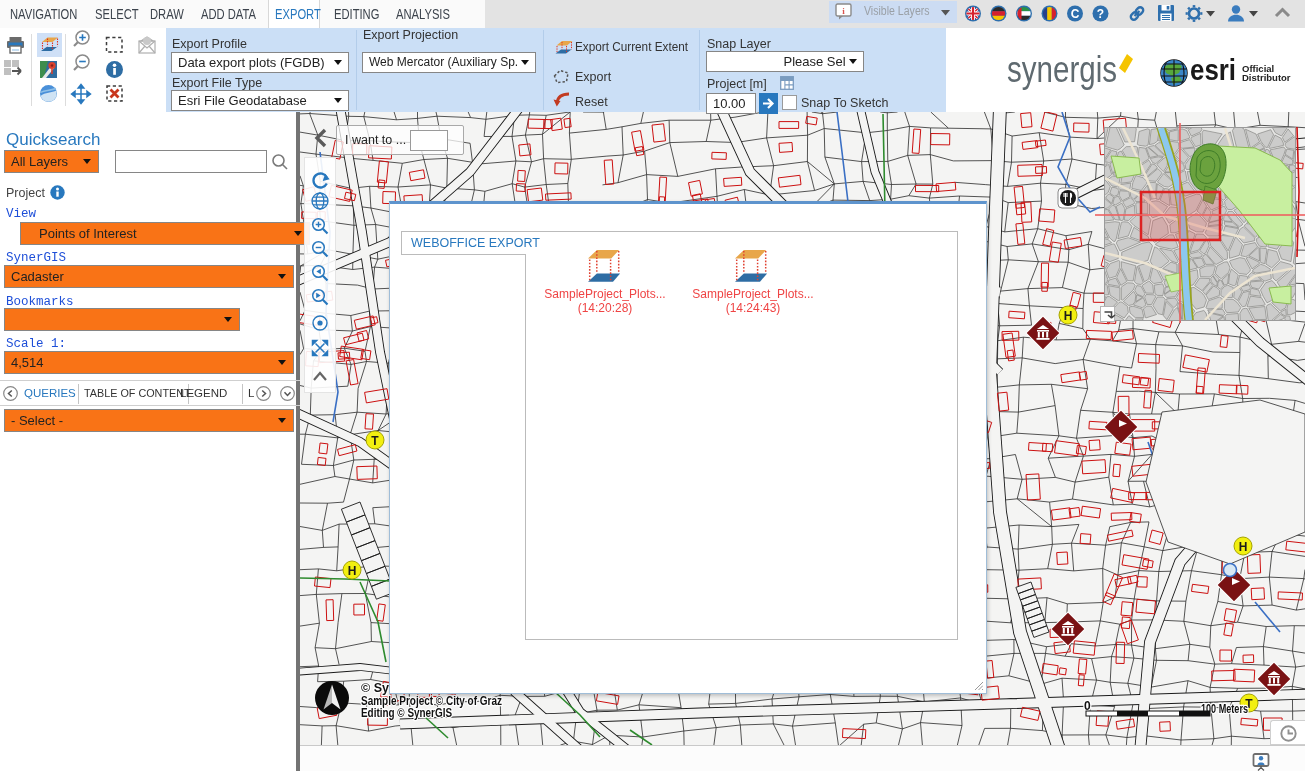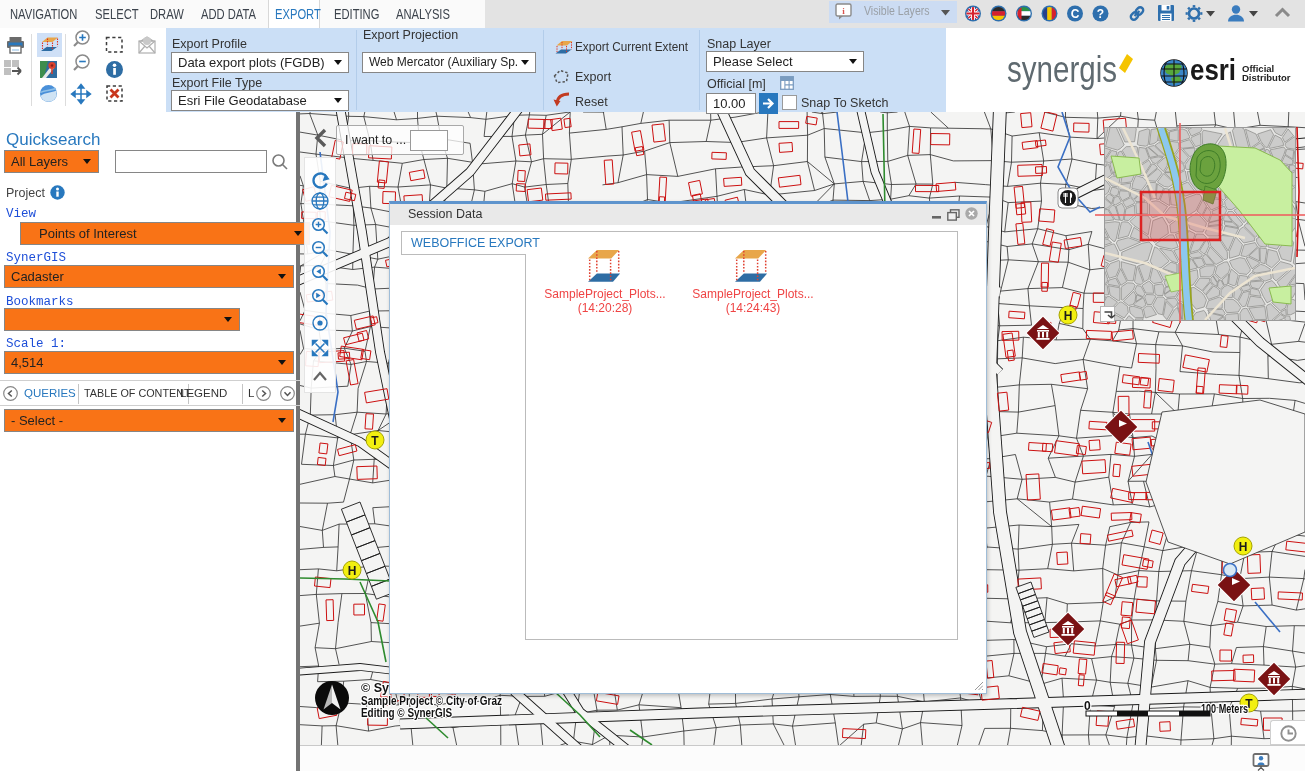--- a/index.html
+++ b/index.html
@@ -354,22 +354,22 @@
         <text x="24" y="13" font-size="12.5" fill="#333" font-family="Liberation Sans" textLength="113" lengthAdjust="spacingAndGlyphs">Export Current Extent</text>
         <path d="M3.5 38 L9 32.5 L17 35 L15.5 43.5 L6 44.5 Z" fill="none" stroke="#555" stroke-width="1.5" stroke-dasharray="2.4 2"></path>
         <text x="24" y="43" font-size="12.5" fill="#333" font-family="Liberation Sans">Export</text>
         <g transform="translate(3,54)">
           <path d="M15 2 C7 2 3.5 6 3 11" stroke="#c23b22" stroke-width="2.8" fill="none"></path>
           <path d="M-0.5 7.5 L6.5 9 L2.8 14.5 Z" fill="#c23b22"></path>
         </g>
         <text x="24" y="68" font-size="12.5" fill="#333" font-family="Liberation Sans">Reset</text>
       </svg>
     <span class="tlabel" style="left:707px; top:9px;">Snap Layer</span>
-    <div class="tselect" style="left:706px; top:23px; width:158px;">Please Select<span class="car"></span></div>
-    <span class="tlabel" style="left:707px; top:49px;">Official [m]</span>
+    <div class="tselect" style="left:706px; top:23px; width:158px;text-align:right;">Please Select<span class="car"></span></div>
+    <span class="tlabel" style="left:707px; top:49px;">Project [m]</span>
     <svg style="position:absolute; left:780px; top:48px;" width="14" height="14" viewBox="0 0 14 14">
         <rect x="0.7" y="0.7" width="12.6" height="12.6" fill="#fff" stroke="#7a9cc0" stroke-width="1.3"></rect>
         <path d="M0.7 4.5 H13.3 M4.9 4.5 V13.3 M9.1 4.5 V13.3 M4.9 8.9 H13.3" stroke="#7a9cc0" stroke-width="1.1"></path>
         <rect x="0.7" y="0.7" width="12.6" height="3.8" fill="#7a9cc0"></rect>
       </svg>
     <div class="tselect" style="left:706px; top:65px; width:50px;">10.00</div>
     <div style="position:absolute; left:759px; top:65px; width:19px; height:21px; background:#2878be;"><svg width="19" height="21" viewBox="0 0 19 21">
           <path d="M4 10.5 H13 M9 6 L13.5 10.5 L9 15" stroke="#fff" stroke-width="2.2" fill="none"></path>
         </svg></div>
     <div style="position:absolute; left:782px; top:67px; width:15px; height:15px; background:#fff; border:1px solid #9a9a9a;"></div>
@@ -488,34 +488,20 @@
   <svg style="position:absolute; left:311px; top:127px;" width="20" height="22" viewBox="0 0 20 22">
       <path d="M14 3 L6 11 L14 19" stroke="#5a5a5a" stroke-width="3.4" fill="none"></path>
     </svg>
 
   <div style="position:absolute; left:336px; top:125px; width:128px; height:30px; background:rgba(255,255,255,0.75); border:1px solid #a9a9a9; border-radius:2px;">
     <span style="position:absolute; left:8px; top:7px; font-size:12.5px; color:#222;">I want to ...</span>
     <div style="position:absolute; left:73px; top:4px; width:38px; height:21px; background:#fff; border:1px solid #9a9a9a;"></div>
   </div>
 
   <div id="dialog">
-    <div id="dlgtitle">
-      <span>Session Data</span>
-      <svg style="position:absolute; right:44px; top:12px;" width="10" height="3" viewBox="0 0 10 3">
-          <rect width="9" height="2.6" fill="#666"></rect>
-        </svg>
-      <svg style="position:absolute; right:26px; top:5px;" width="13" height="12" viewBox="0 0 13 12">
-          <rect x="3.5" y="0.8" width="8.5" height="7.5" fill="none" stroke="#666" stroke-width="1.4"></rect>
-          <rect x="0.8" y="3.6" width="8.5" height="7.5" fill="#f0f0f0" stroke="#666" stroke-width="1.4"></rect>
-        </svg>
-      <svg style="position:absolute; right:8px; top:2.5px;" width="13" height="13" viewBox="0 0 13 13">
-          <circle cx="6.5" cy="6.5" r="6.2" fill="#a9a9a9"></circle>
-          <path d="M4 4 L9 9 M9 4 L4 9" stroke="#fff" stroke-width="1.7"></path>
-        </svg>
-    </div>
 
     <div class="paneline" style="left:11px; top:27px; width:557px; height:1px;"></div>
     <div class="paneline" style="left:11px; top:27px; width:1px; height:23px;"></div>
     <div class="paneline" style="left:11px; top:50px; width:125px; height:1px;"></div>
     <div class="paneline" style="left:135px; top:50px; width:1px; height:386px;"></div>
     <div class="paneline" style="left:567px; top:27px; width:1px; height:409px;"></div>
     <div class="paneline" style="left:135px; top:435px; width:433px; height:1px;"></div>
     <div style="position:absolute; left:21px; top:32px; font-size:12.5px; color:#2878be;">WEBOFFICE EXPORT</div>
     <svg class="fileicon" style="left:198px; top:46px;" width="33" height="32" viewBox="0 0 33 32">
         <path d="M8.9 0 L31.1 0 L23.2 8.5 L0 8.5 Z" fill="#e8a64a"></path>

